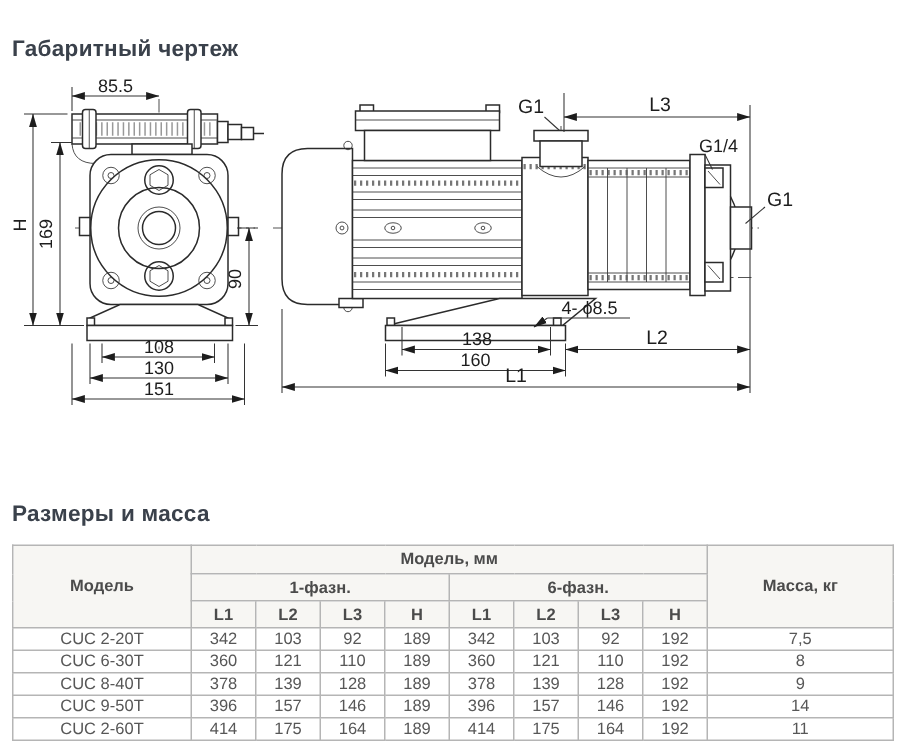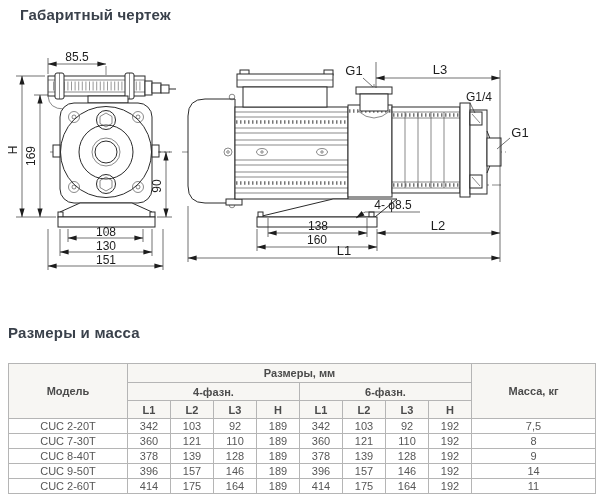--- a/index.html
+++ b/index.html
@@ -1,22 +1,22 @@
 <!DOCTYPE html>
 <html><head>
 <meta charset="utf-8">
 <style>
   * { margin:0; padding:0; box-sizing:border-box; }
   html,body { width:600px; height:496px; background:#ffffff; overflow:hidden;
               font-family:"Liberation Sans", sans-serif; }
   .page { position:relative; width:600px; height:496px; background:#fff; }
   .sec-title { position:absolute; left:8px; font-size:15px; font-weight:bold;
                color:#3a414b; letter-spacing:.2px; }
-  #title-drawing { top:6px;margin-left:12px; }
-  #title-table { top:324px; }
+  #title-drawing { top:24px; }
+  #title-table { top:334px; }
   #drawing-svg { position:absolute; left:0; top:45px; }
 
   
   .dims-table { position:absolute; left:8px; top:363px; border-collapse:collapse;
                 table-layout:fixed; font-size:11px; color:#575757;
                 border:1px solid #8d8d8d; }
   .dims-table th, .dims-table td { border:1px solid #b5b5b5; text-align:center;
                 vertical-align:middle; padding:0 2px; overflow:hidden; white-space:nowrap; }
   .dims-table thead th { background:#f7f6f3; color:#4b4b4b; font-weight:bold; }
   .dims-table thead tr.r1 th { height:19px; }
@@ -262,25 +262,25 @@
         <col style="width:43px">
       <col style="width:43px">
         <col style="width:43px">
         <col style="width:43px">
         <col style="width:43px">
       <col style="width:124px">
     </colgroup>
     <thead>
       <tr class="r1">
         <th rowspan="3">Модель</th>
-        <th colspan="8">Размеры, мм</th>
+        <th colspan="8">Модель, мм</th>
         <th rowspan="3">Масса, кг</th>
       </tr>
       <tr class="r2">
-        <th colspan="4">4-фазн.</th>
+        <th colspan="4">1-фазн.</th>
         <th colspan="4">6-фазн.</th>
       </tr>
       <tr class="r3">
         <th>L1</th>
         <th>L2</th>
         <th>L3</th>
         <th>H</th>
         <th>L1</th>
         <th>L2</th>
         <th>L3</th>
@@ -294,21 +294,21 @@
         <td>103</td>
         <td>92</td>
         <td>189</td>
         <td>342</td>
         <td>103</td>
         <td>92</td>
         <td>192</td>
         <td>7,5</td>
       </tr>
       <tr>
-        <td>CUC 7-30T</td>
+        <td>CUC 6-30T</td>
         <td>360</td>
         <td>121</td>
         <td>110</td>
         <td>189</td>
         <td>360</td>
         <td>121</td>
         <td>110</td>
         <td>192</td>
         <td>8</td>
       </tr>

